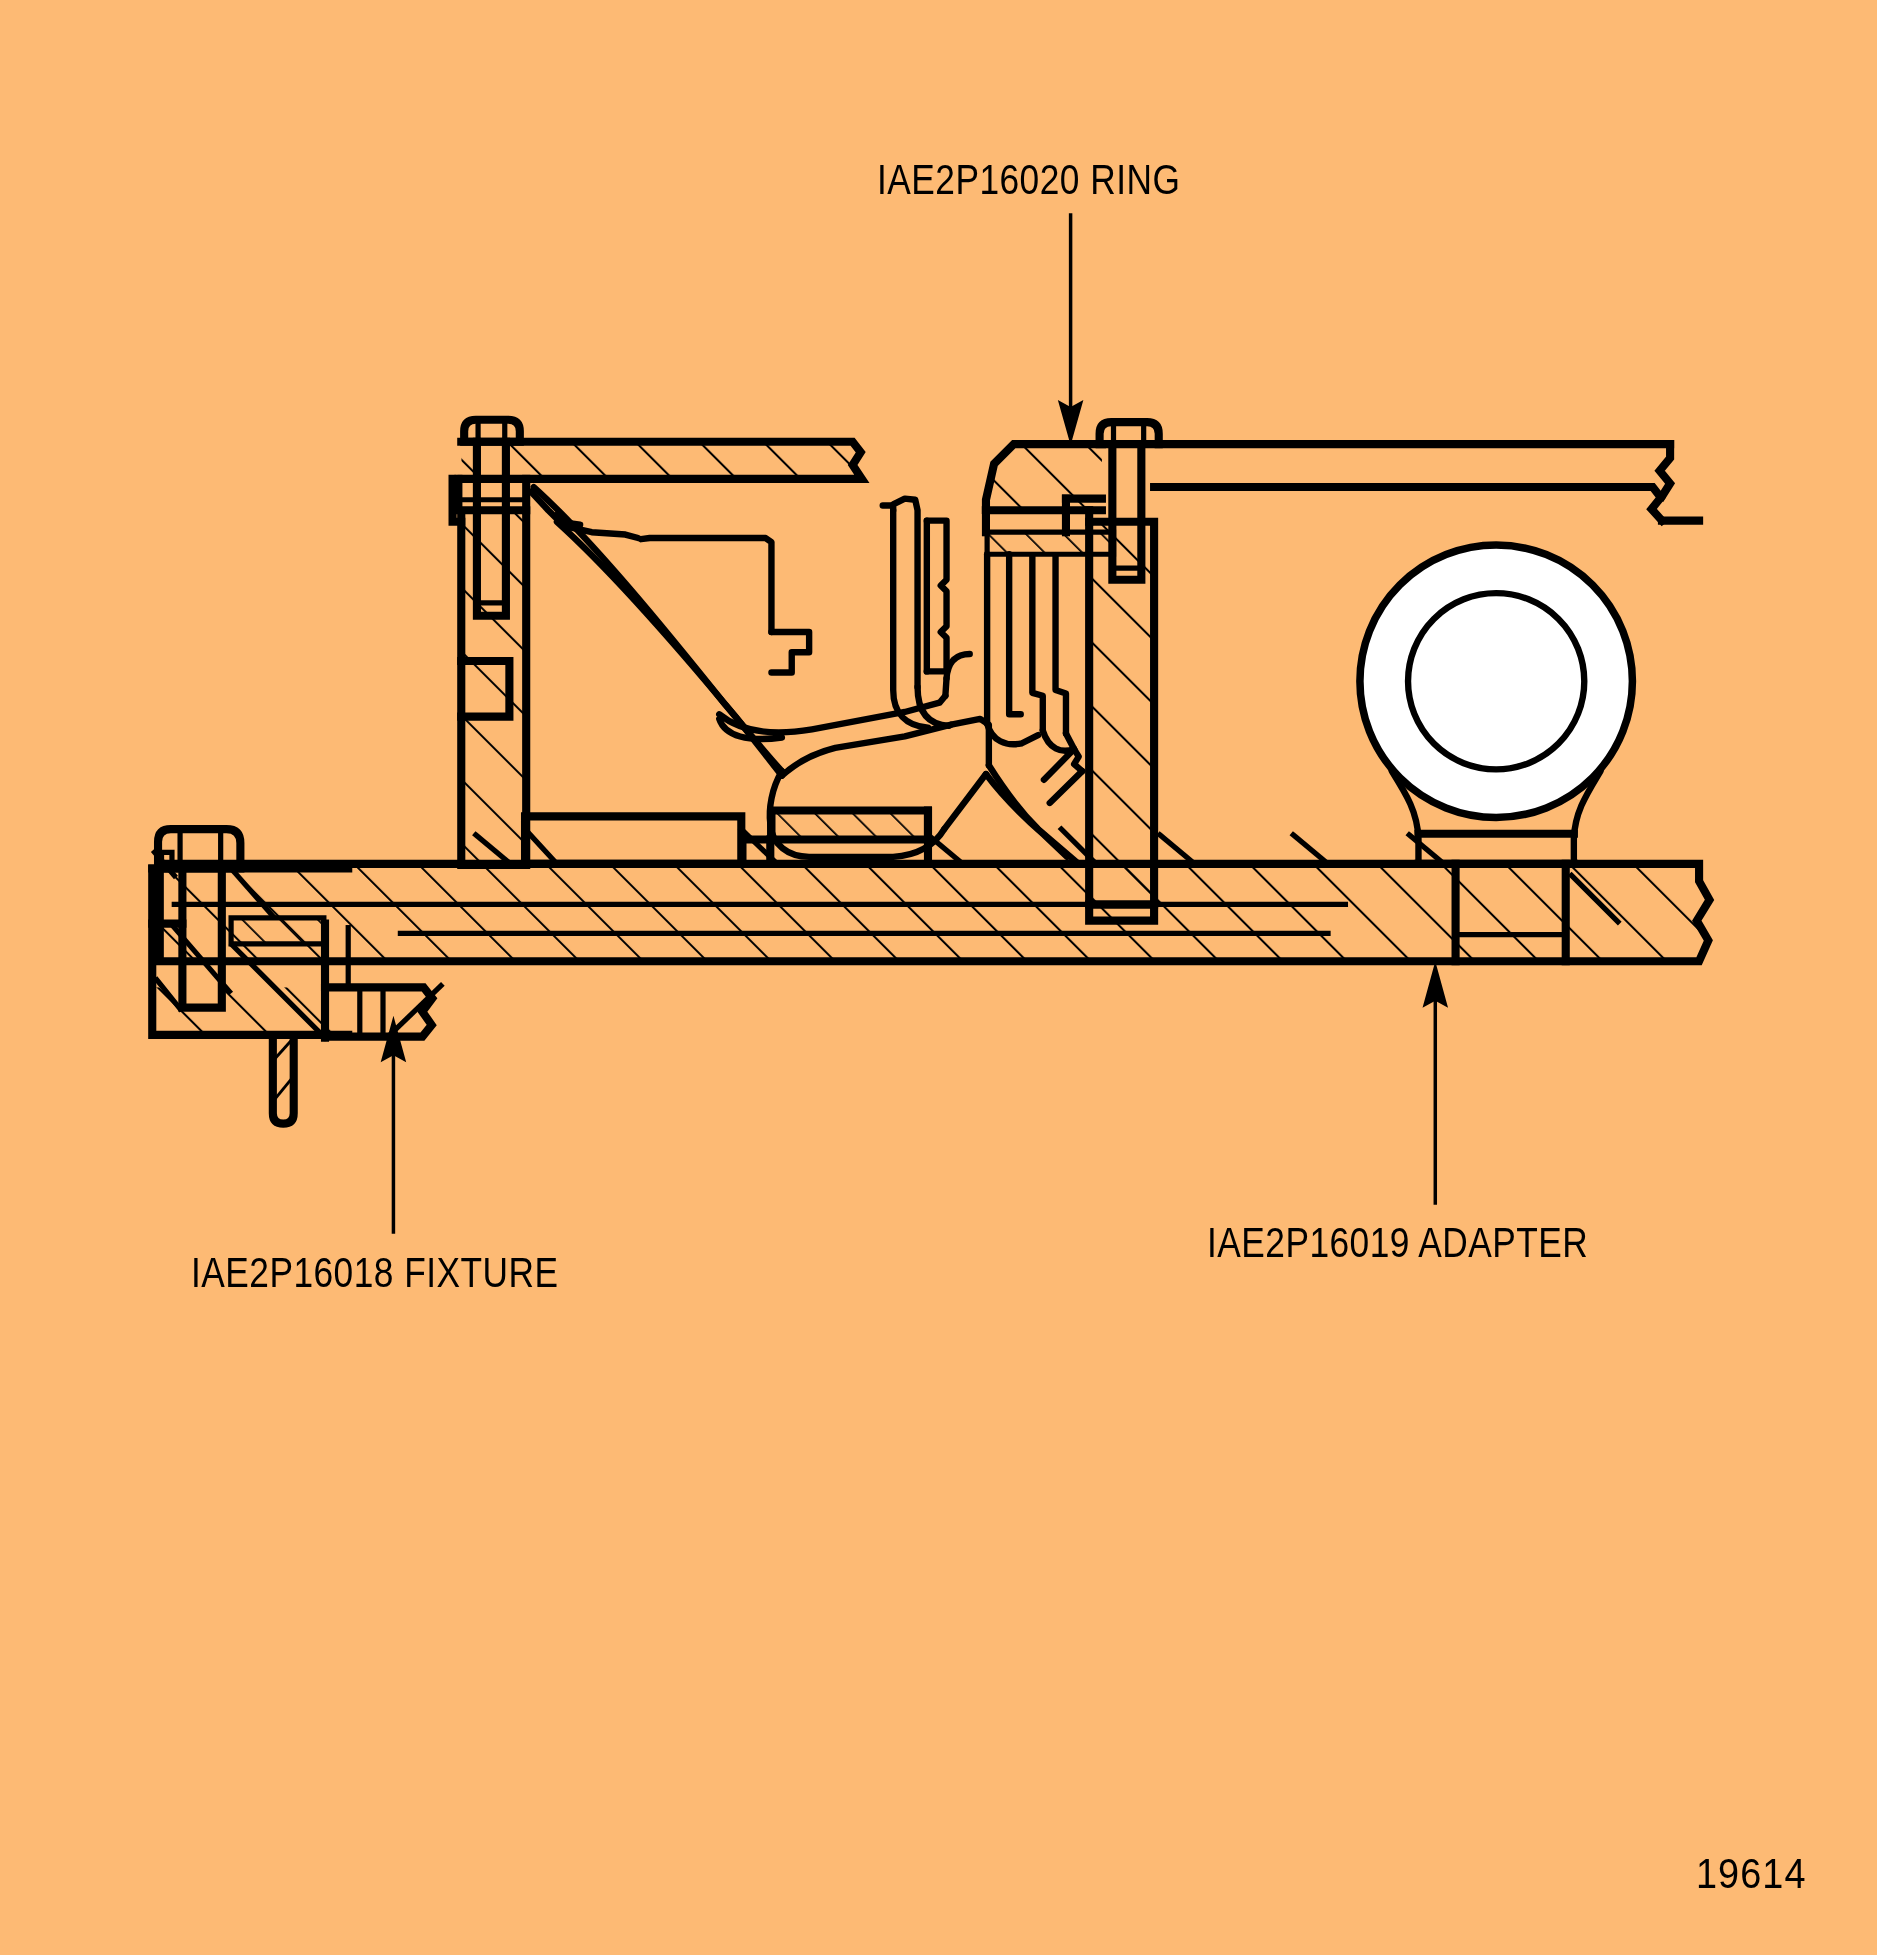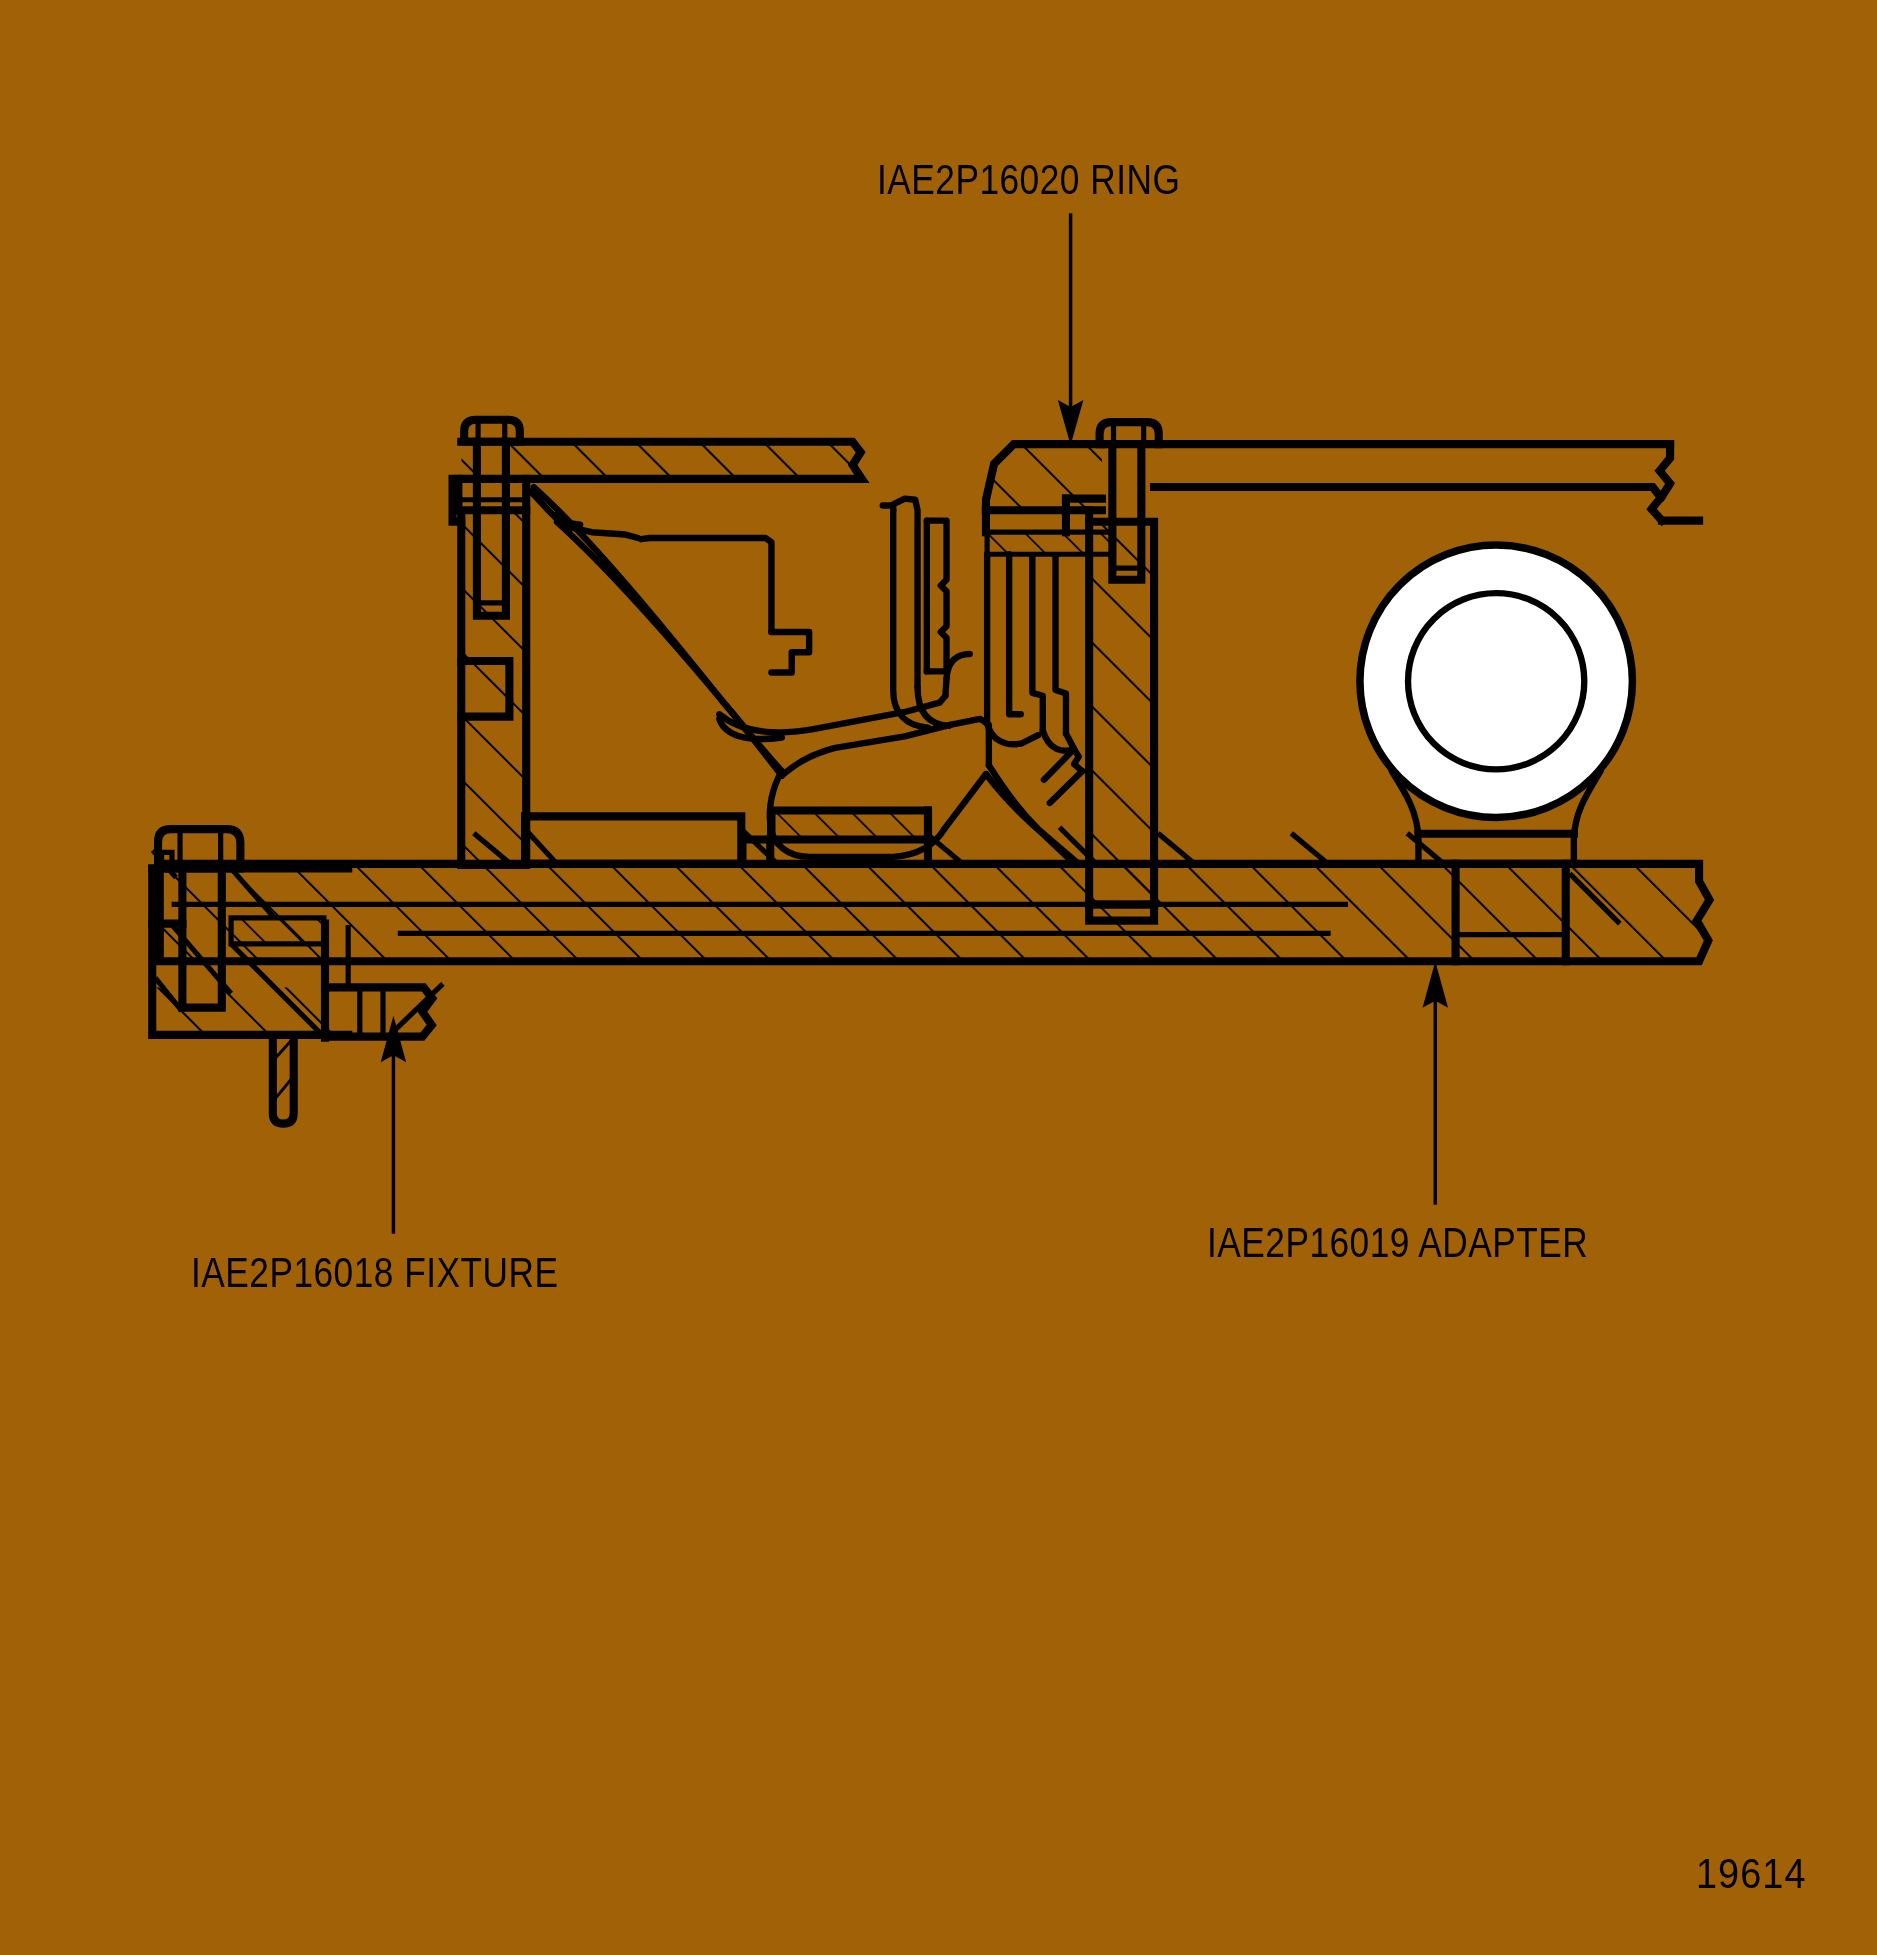--- a/index.html
+++ b/index.html
@@ -10,21 +10,21 @@
   body {
     width: 1878px;
     height: 1955px;
     position: relative;
     font-family: "Liberation Sans", sans-serif;
     overflow: hidden;
   }
   #sheet {
     position: absolute;
     inset: 0;
-    background: #a16207;
+    background: #fdba74;
   }
   svg#drawing {
     position: absolute;
     left: 0;
     top: 0;
     width: 1878px;
     height: 1955px;
     display: block;
   }
   .label {

